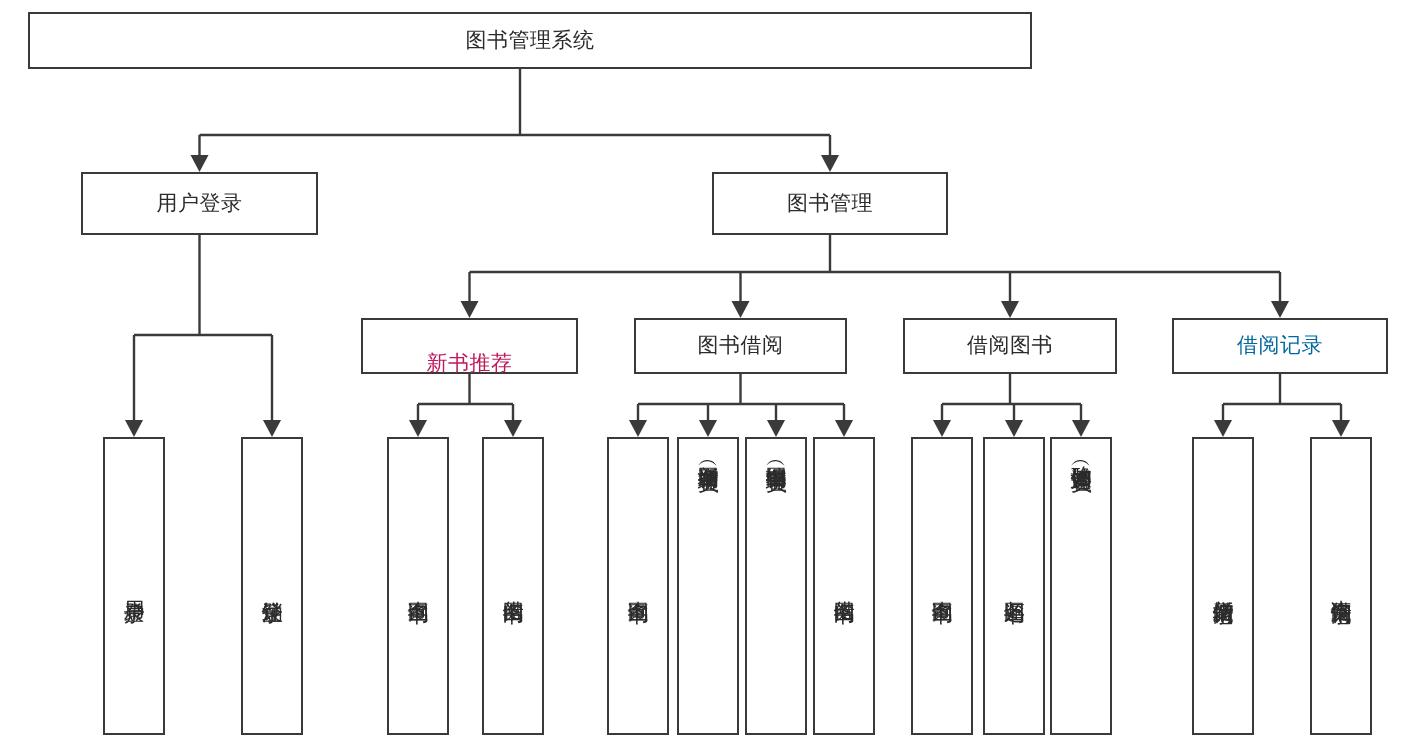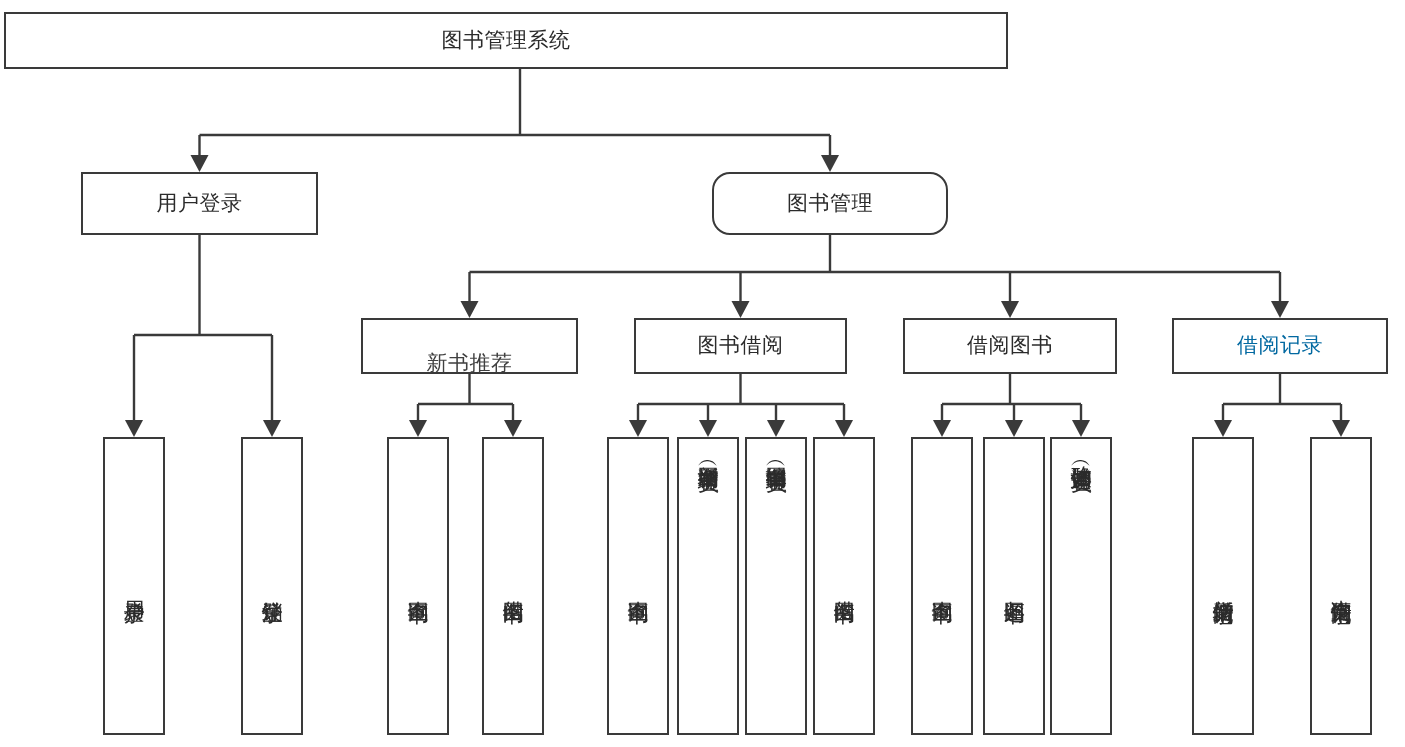--- a/index.html
+++ b/index.html
@@ -120,37 +120,37 @@
       <line x1="1081" y1="404" x2="1081" y2="421" stroke="#3a3a3a" stroke-width="2.4"></line>
       <polygon points="1072,420 1090,420 1081,437" fill="#3a3a3a"></polygon>
       <line x1="1280" y1="374" x2="1280" y2="404" stroke="#3a3a3a" stroke-width="2.4"></line>
       <line x1="1223" y1="404" x2="1341" y2="404" stroke="#3a3a3a" stroke-width="2.4"></line>
       <line x1="1223" y1="404" x2="1223" y2="421" stroke="#3a3a3a" stroke-width="2.4"></line>
       <polygon points="1214,420 1232,420 1223,437" fill="#3a3a3a"></polygon>
       <line x1="1341" y1="404" x2="1341" y2="421" stroke="#3a3a3a" stroke-width="2.4"></line>
       <polygon points="1332,420 1350,420 1341,437" fill="#3a3a3a"></polygon>
     </svg>
   <div id="nodes-layer">
-      <div class="node horizontal" style="left: 4px; top: 12px; width: 1004px; height: 57px; border-color: rgb(58, 58, 58); background: rgb(255, 255, 255);">
+      <div class="node horizontal" style="left: 28px; top: 12px; width: 1004px; height: 57px; border-color: rgb(58, 58, 58); background: rgb(255, 255, 255);">
         <span class="node-label" style="color: rgb(43, 43, 43);">图书管理系统</span>
       </div>
       <div class="node horizontal" style="left: 81px; top: 172px; width: 237px; height: 63px; border-color: rgb(58, 58, 58); background: rgb(255, 255, 255);">
         <span class="node-label" style="color: rgb(43, 43, 43);">用户登录</span>
       </div>
       <div class="node vertical centered" style="left: 103px; top: 437px; width: 62px; height: 298px; border-color: rgb(58, 58, 58); background: rgb(255, 255, 255);">
         <span class="node-label" style="color: rgb(43, 43, 43);">用户登录</span>
       </div>
       <div class="node vertical centered" style="left: 241px; top: 437px; width: 62px; height: 298px; border-color: rgb(58, 58, 58); background: rgb(255, 255, 255);">
         <span class="node-label" style="color: rgb(43, 43, 43);">注销登录</span>
       </div>
-      <div class="node horizontal" style="left: 712px; top: 172px; width: 236px; height: 63px; border-color: rgb(58, 58, 58); background: rgb(255, 255, 255); border-radius: 18px;">
+      <div class="node horizontal" style="left: 712px; top: 172px; width: 236px; height: 63px; border-color: rgb(58, 58, 58); background: rgb(255, 255, 255);">
         <span class="node-label" style="color: rgb(43, 43, 43);">图书管理</span>
       </div>
       <div class="node horizontal" style="left: 361px; top: 318px; width: 217px; height: 56px; border-color: rgb(58, 58, 58); background: rgb(255, 255, 255);">
-        <span class="node-label" style="color: #404040; margin-top: 36px;">新书推荐</span>
+        <span class="node-label" style="color: #be185d; margin-top: 36px;">新书推荐</span>
       </div>
       <div class="node vertical centered" style="left: 387px; top: 437px; width: 62px; height: 298px; border-color: rgb(58, 58, 58); background: rgb(255, 255, 255);">
         <span class="node-label" style="color: rgb(43, 43, 43);">查询图书</span>
       </div>
       <div class="node vertical centered" style="left: 482px; top: 437px; width: 62px; height: 298px; border-color: rgb(58, 58, 58); background: rgb(255, 255, 255);">
         <span class="node-label" style="color: rgb(43, 43, 43);">借阅图书</span>
       </div>
       <div class="node horizontal" style="left: 634px; top: 318px; width: 213px; height: 56px; border-color: rgb(58, 58, 58); background: rgb(255, 255, 255);">
         <span class="node-label" style="color: rgb(43, 43, 43);">图书借阅</span>
       </div>

